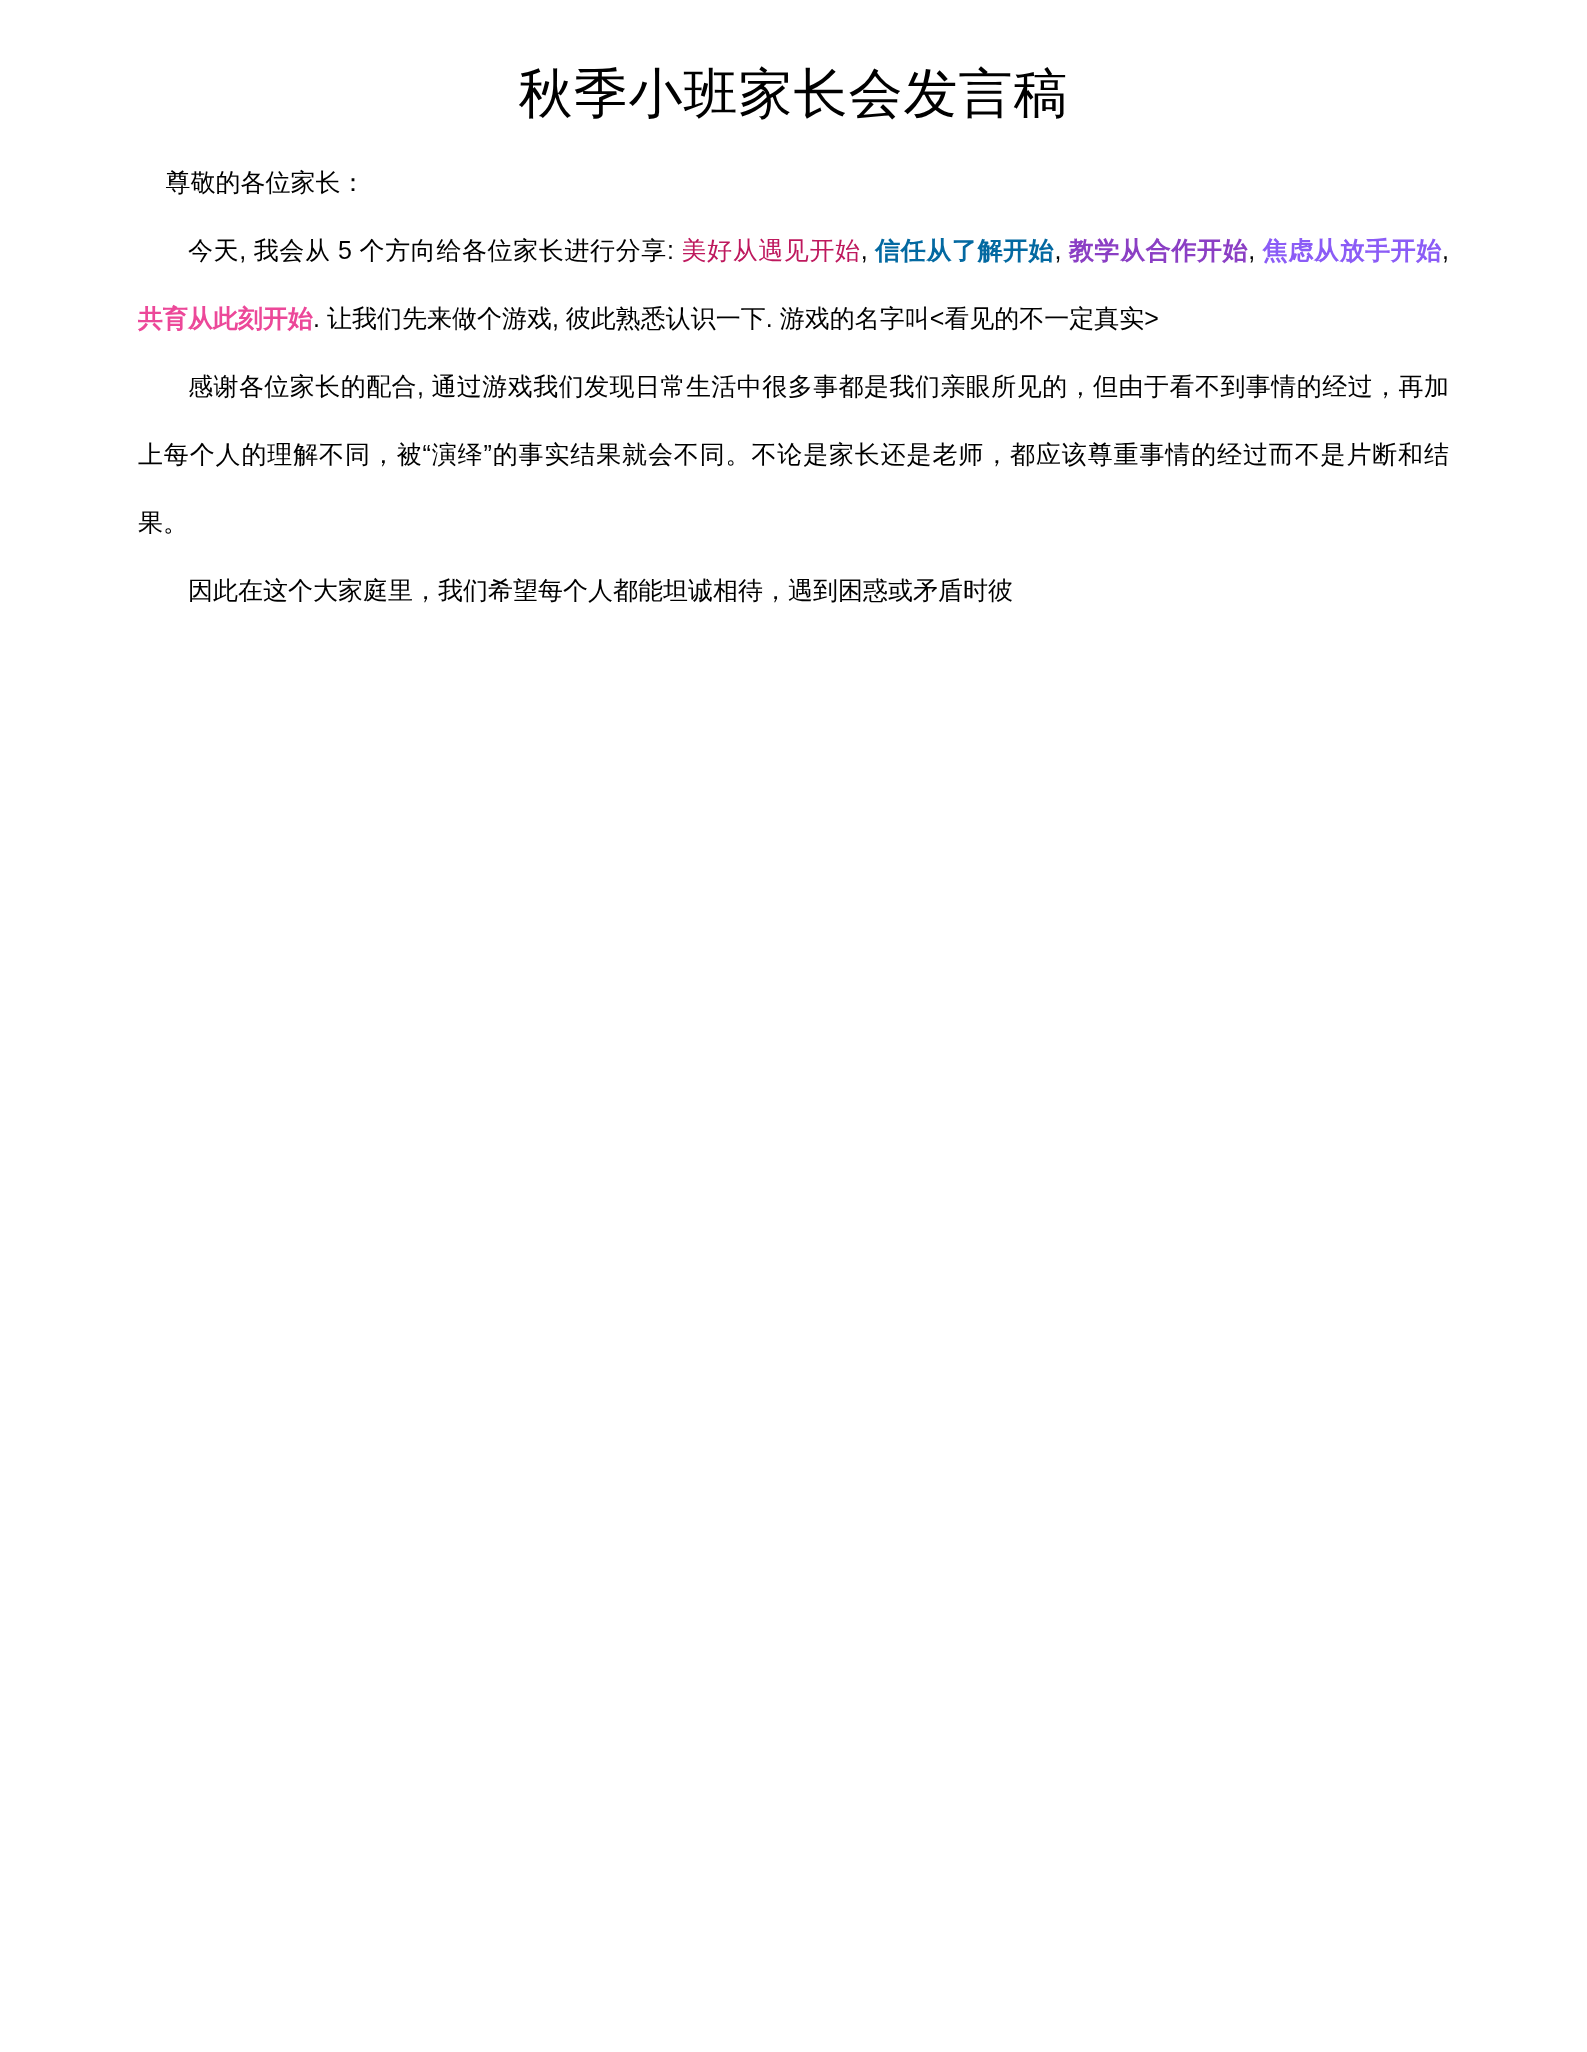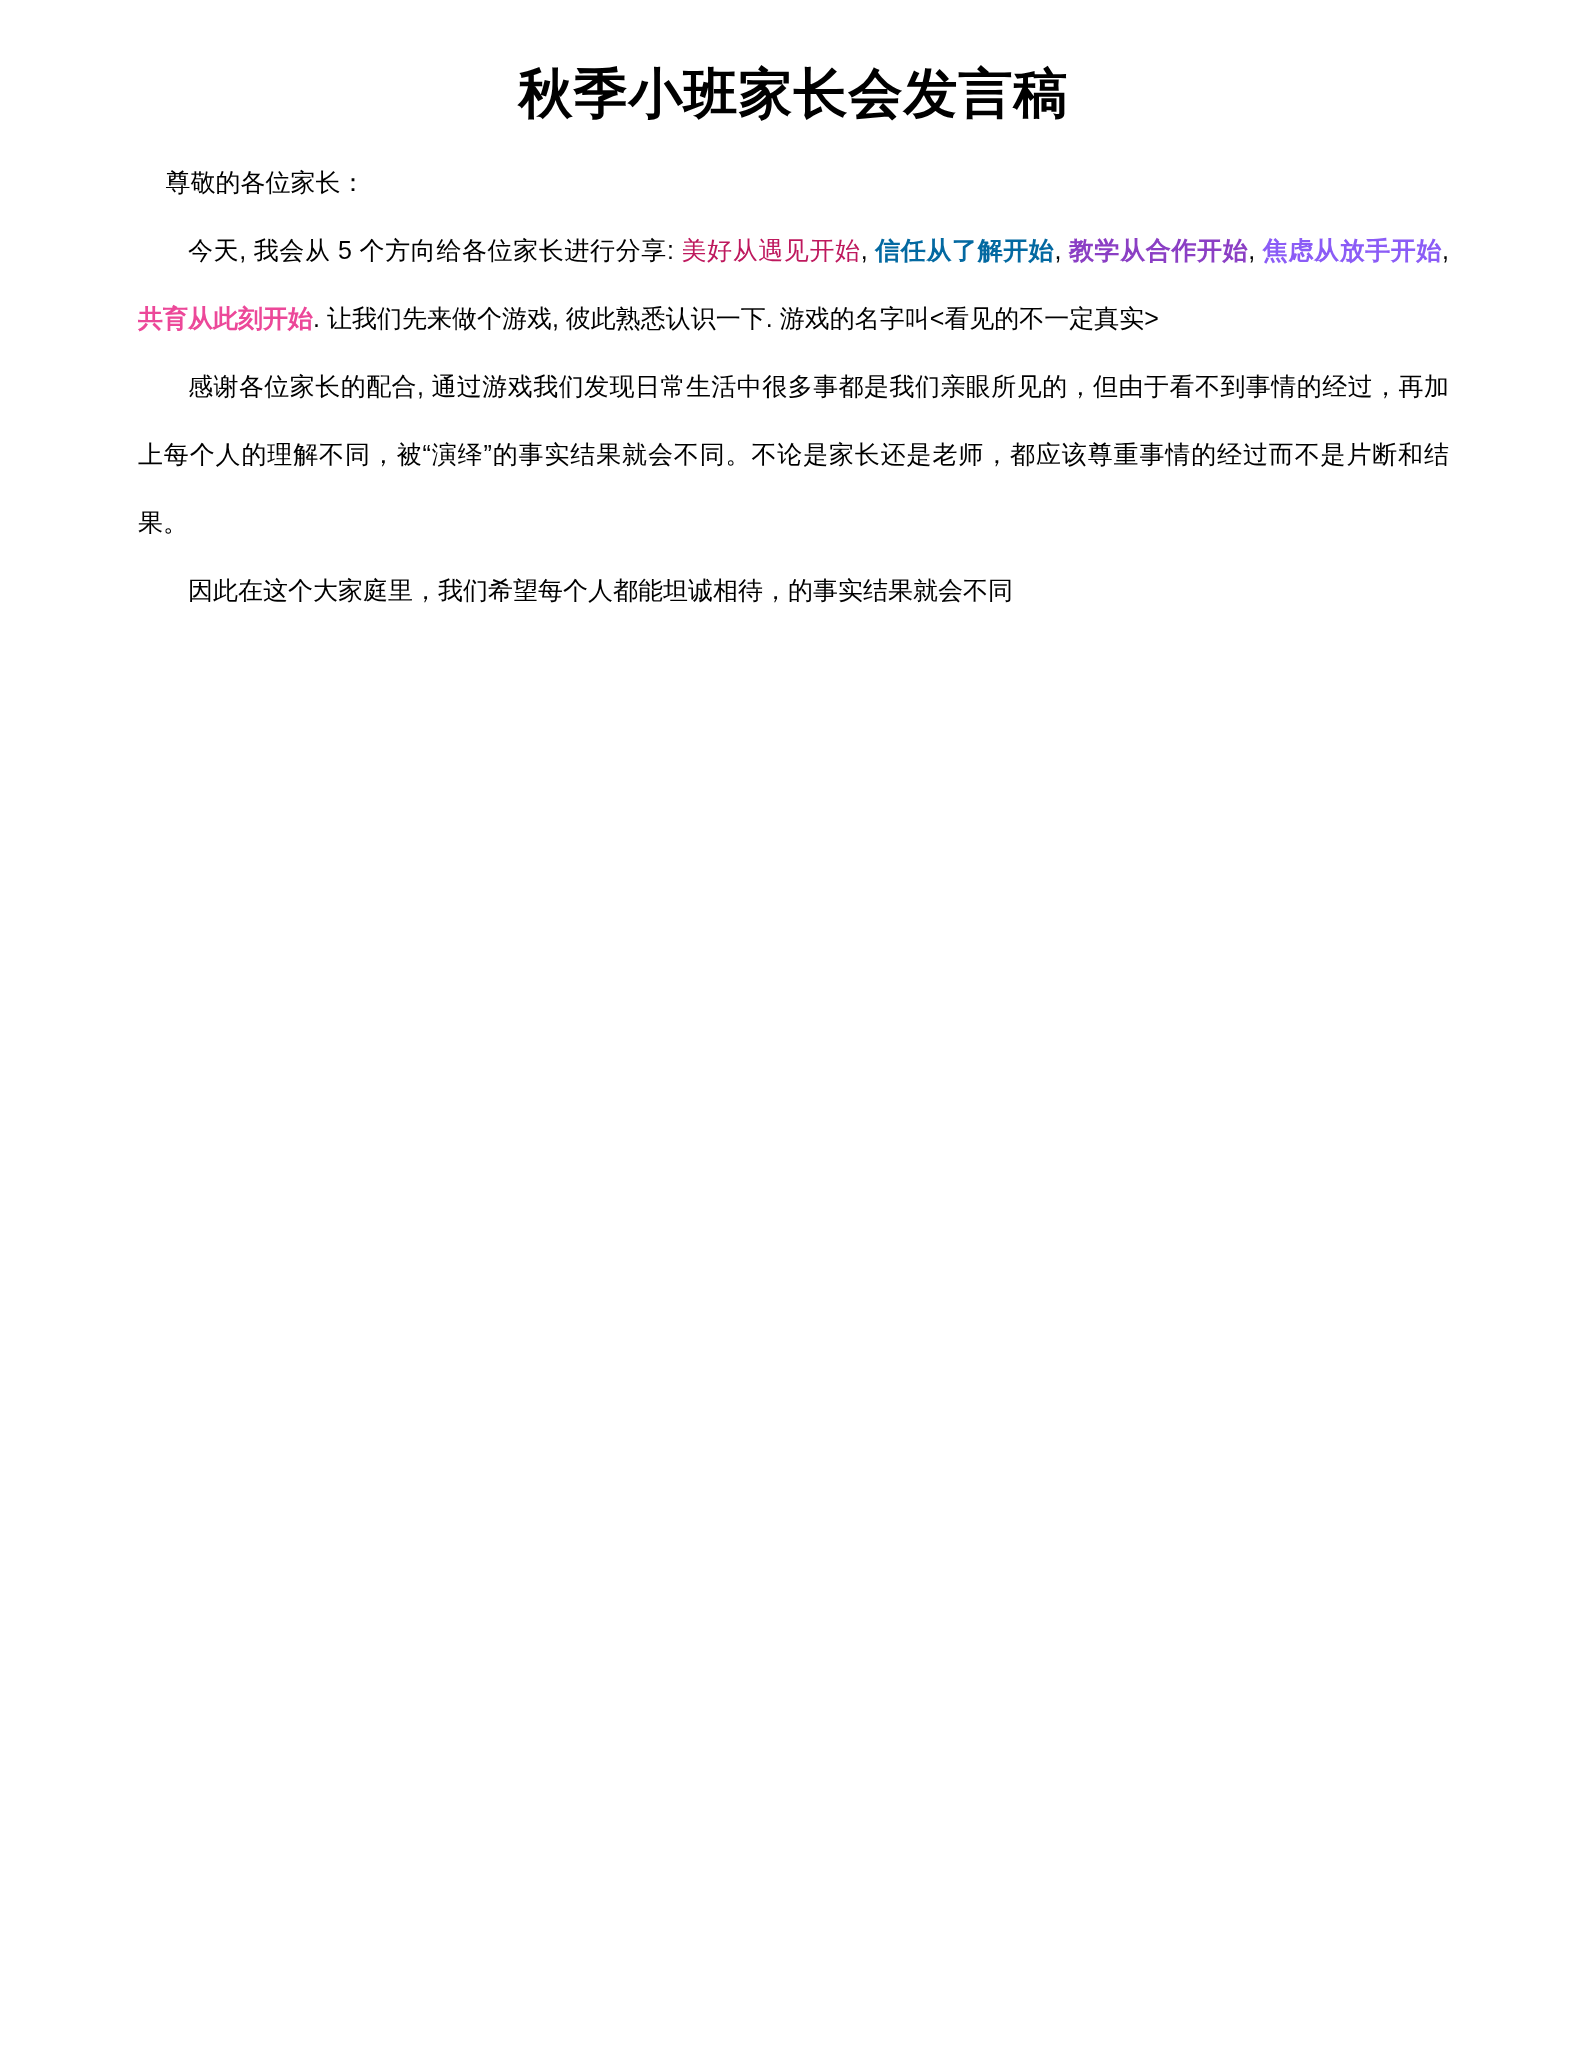--- a/index.html
+++ b/index.html
@@ -21,21 +21,21 @@
     box-sizing: border-box;
     padding: 0;
     background: #ffffff;
   }
   .doc-title-block {
     text-align: center;
     padding-top: 62px;
   }
   .doc-title {
     font-size: 54px;
-    font-weight: 700;
+    font-weight: 400;
     line-height: 1.18;
     letter-spacing: 1px;
     color: #000;
     margin: 0;
   }
   .doc-subtitle {
     font-size: 54px;
     font-weight: 700;
     line-height: 1.18;
     letter-spacing: 1px;
@@ -78,17 +78,17 @@
   <div class="body-area">
 
     <p class="para salutation">尊敬的各位家长：</p>
 
 
     <p class="para indent1"><span>今天, 我会从 5 个方向给各位家长进行分享: </span><span class="c-red">美好从遇见开始</span><span>, </span><span class="c-green">信任从了解开始</span><span>, </span><span class="c-purple">教学从合作开始</span><span>, </span><span class="c-blue">焦虑从放手开始</span><span>, </span><span class="c-orange">共育从此刻开始</span><span>. 让我们先来做个游戏, 彼此熟悉认识一下. 游戏的名字叫&lt;看见的不一定真实&gt;</span></p>
 
 
     <p class="para indent1">感谢各位家长的配合, 通过游戏我们发现日常生活中很多事都是我们亲眼所见的，但由于看不到事情的经过，再加上每个人的理解不同，被“演绎”的事实结果就会不同。不论是家长还是老师，都应该尊重事情的经过而不是片断和结果。</p>
 
-    <p class="para indent1">因此在这个大家庭里，我们希望每个人都能坦诚相待，的事实结果就会不同</p>
+    <p class="para indent1">因此在这个大家庭里，我们希望每个人都能坦诚相待，遇到困惑或矛盾时彼</p>
 
   </div>
 
 </div>
 
 </body></html>

